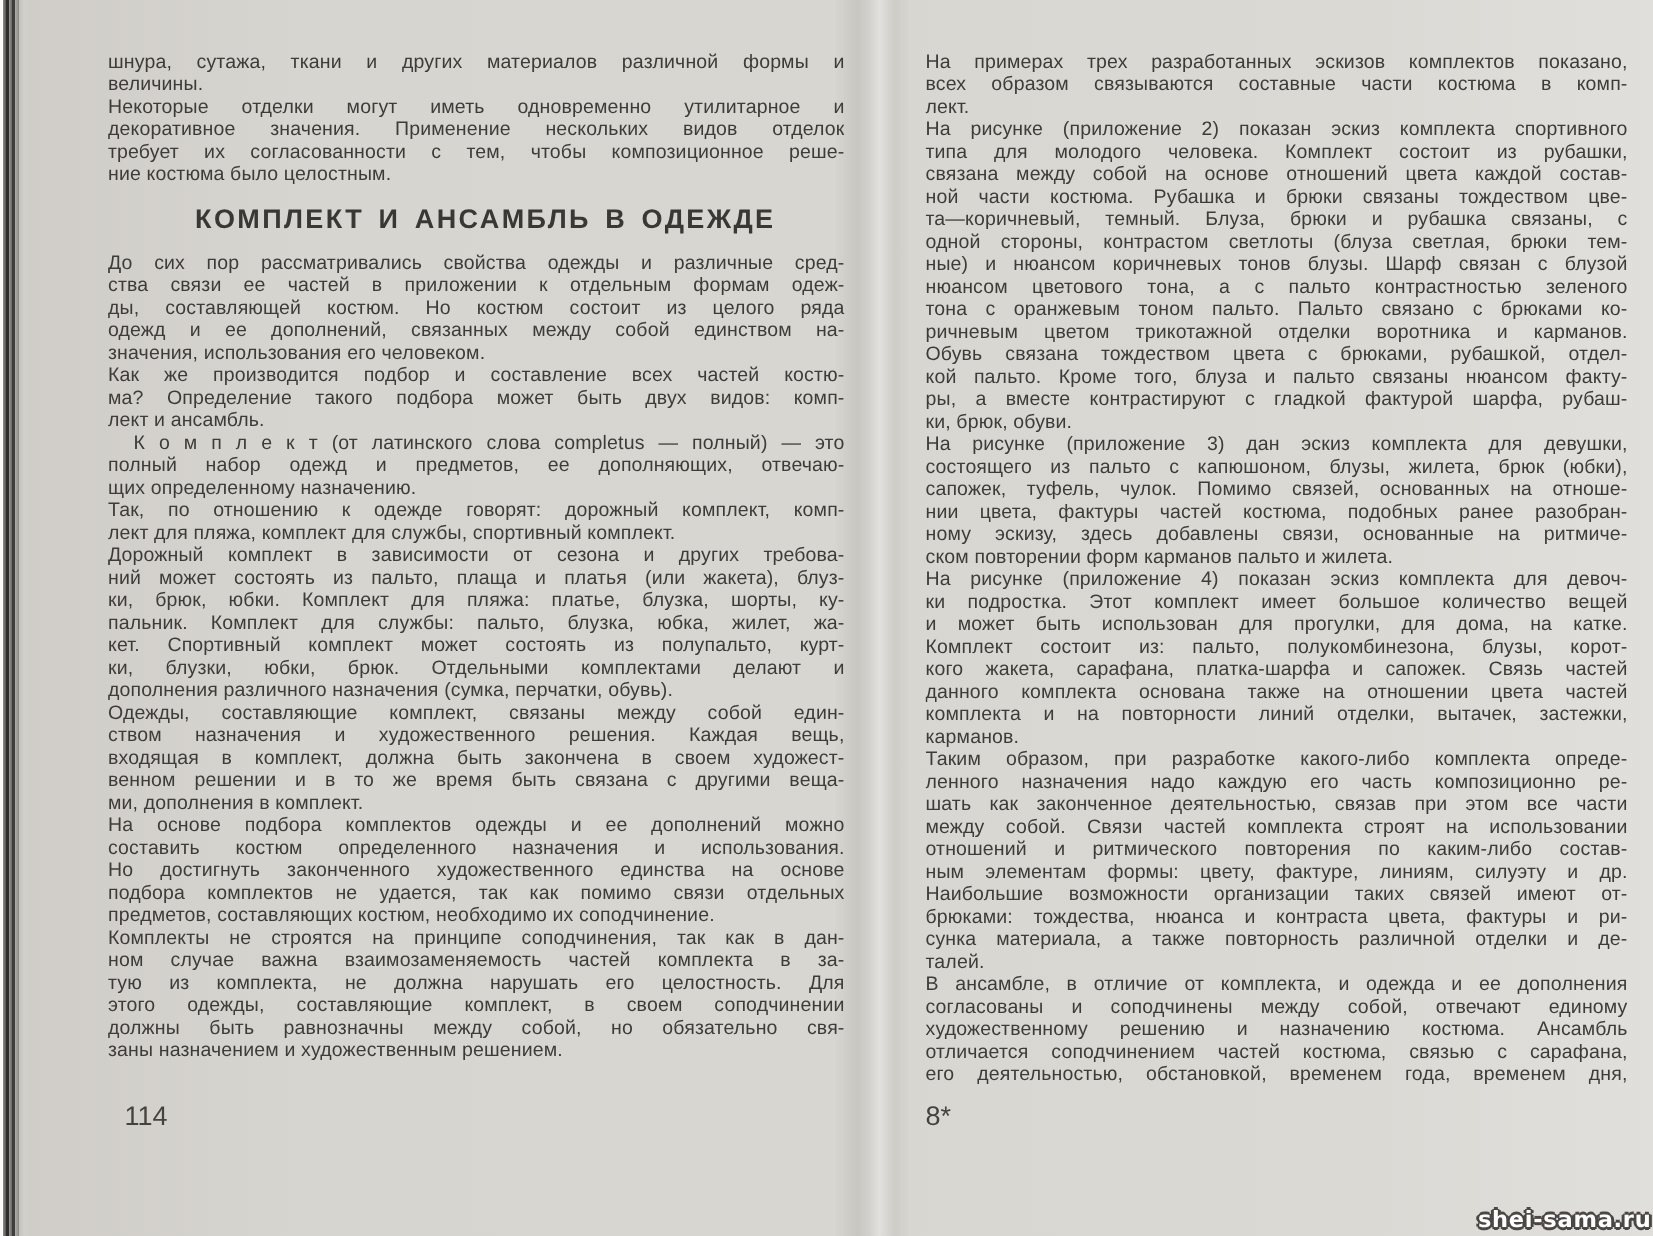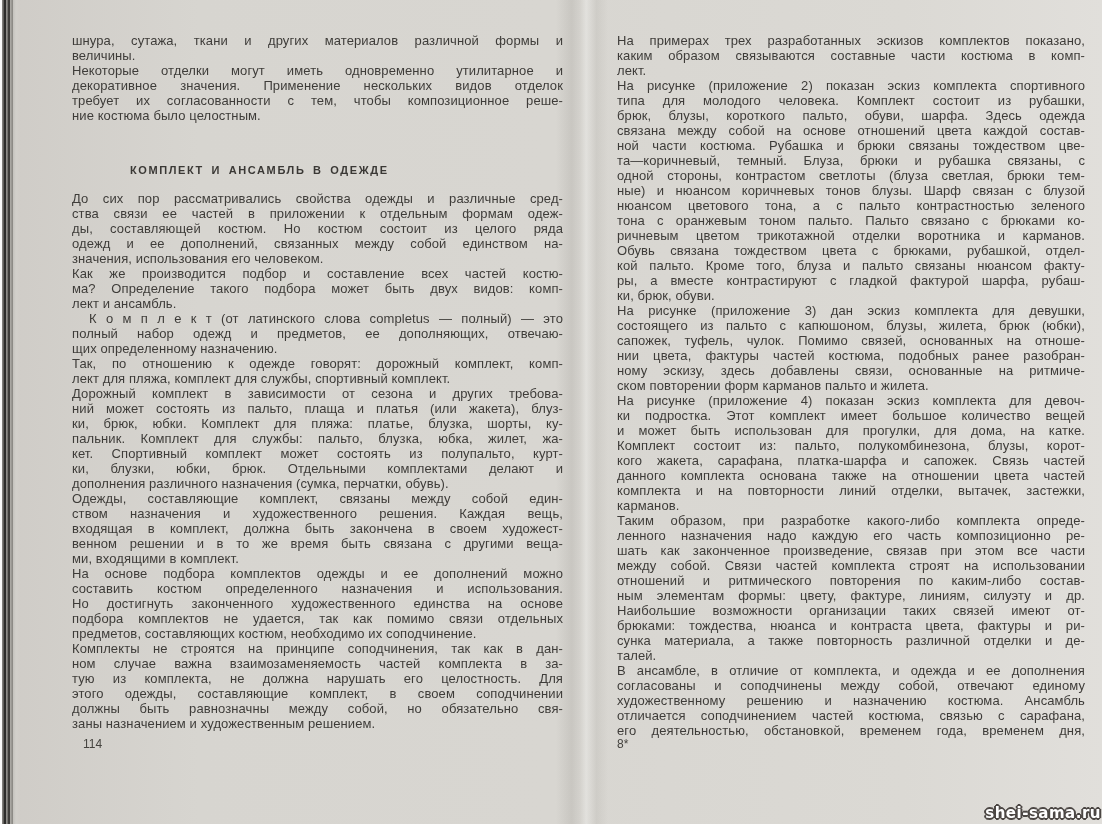--- a/index.html
+++ b/index.html
@@ -50,32 +50,32 @@
   .tline {
     height: 15px; line-height: 15px;
     white-space: nowrap;
     text-align: justify;
     text-align-last: justify;
     overflow: hidden;
   }
   .tline.tlast { text-align-last: left; }
   .para.indent .tline:first-child { text-indent: 17px; }
   .heading {
-    margin: 40px 0 13px 58px;
+    margin: 16px 0 13px 58px;
     height: 15px; line-height: 15px;
     font-weight: bold;
-    font-size: 11px;
+    font-size: 18px;
     letter-spacing: 1.6px;
     color: #3a3835;
     word-spacing: 3px;
   }
   .folio {
     position: absolute; top: 737px;
     height: 15px; line-height: 15px;
-    font-size: 12px;
+    font-size: 18px;
     color: #45433f;
   }
   .folio-114 { left: 83px; }
   .folio-sig { left: 617px; }
   .folio-115 { left: 1104px; }
   .watermark {
     position: absolute; right: 1px; bottom: 2px;
     font-family: "DejaVu Sans", sans-serif;
     font-weight: bold;
     font-size: 15px;
@@ -135,48 +135,47 @@
         <div class="tline">пальник. Комплект для службы: пальто, блузка, юбка, жилет, жа-</div>
         <div class="tline">кет. Спортивный комплект может состоять из полупальто, курт-</div>
         <div class="tline">ки, блузки, юбки, брюк. Отдельными комплектами делают и</div>
         <div class="tline tlast">дополнения различного назначения (сумка, перчатки, обувь).</div>
       </div>
       <div class="para">
         <div class="tline">Одежды, составляющие комплект, связаны между собой един-</div>
         <div class="tline">ством назначения и художественного решения. Каждая вещь,</div>
         <div class="tline">входящая в комплект, должна быть закончена в своем художест-</div>
         <div class="tline">венном решении и в то же время быть связана с другими веща-</div>
-        <div class="tline tlast">ми, входящими в комплект.</div>
+        <div class="tline tlast">ми, дополнения в комплект.</div>
       </div>
       <div class="para">
         <div class="tline">На основе подбора комплектов одежды и ее дополнений можно</div>
         <div class="tline">составить костюм определенного назначения и использования.</div>
         <div class="tline">Но достигнуть законченного художественного единства на основе</div>
         <div class="tline">подбора комплектов не удается, так как помимо связи отдельных</div>
         <div class="tline tlast">предметов, составляющих костюм, необходимо их соподчинение.</div>
       </div>
       <div class="para">
         <div class="tline">Комплекты не строятся на принципе соподчинения, так как в дан-</div>
         <div class="tline">ном случае важна взаимозаменяемость частей комплекта в за-</div>
         <div class="tline">тую из комплекта, не должна нарушать его целостность. Для</div>
         <div class="tline">этого одежды, составляющие комплект, в своем соподчинении</div>
         <div class="tline">должны быть равнозначны между собой, но обязательно свя-</div>
         <div class="tline tlast">заны назначением и художественным решением.</div>
       </div>
     </div>
   <div class="col col-right" id="col-right">
       <div class="para">
         <div class="tline">На примерах трех разработанных эскизов комплектов показано,</div>
-        <div class="tline">каким образом связываются составные части костюма в комп-</div>
+        <div class="tline">всех образом связываются составные части костюма в комп-</div>
         <div class="tline tlast">лект.</div>
       </div>
       <div class="para">
         <div class="tline">На рисунке (приложение 2) показан эскиз комплекта спортивного</div>
         <div class="tline">типа для молодого человека. Комплект состоит из рубашки,</div>
-        <div class="tline">брюк, блузы, короткого пальто, обуви, шарфа. Здесь одежда</div>
         <div class="tline">связана между собой на основе отношений цвета каждой состав-</div>
         <div class="tline">ной части костюма. Рубашка и брюки связаны тождеством цве-</div>
         <div class="tline">та—коричневый, темный. Блуза, брюки и рубашка связаны, с</div>
         <div class="tline">одной стороны, контрастом светлоты (блуза светлая, брюки тем-</div>
         <div class="tline">ные) и нюансом коричневых тонов блузы. Шарф связан с блузой</div>
         <div class="tline">нюансом цветового тона, а с пальто контрастностью зеленого</div>
         <div class="tline">тона с оранжевым тоном пальто. Пальто связано с брюками ко-</div>
         <div class="tline">ричневым цветом трикотажной отделки воротника и карманов.</div>
         <div class="tline">Обувь связана тождеством цвета с брюками, рубашкой, отдел-</div>
         <div class="tline">кой пальто. Кроме того, блуза и пальто связаны нюансом факту-</div>
@@ -197,21 +196,21 @@
         <div class="tline">и может быть использован для прогулки, для дома, на катке.</div>
         <div class="tline">Комплект состоит из: пальто, полукомбинезона, блузы, корот-</div>
         <div class="tline">кого жакета, сарафана, платка-шарфа и сапожек. Связь частей</div>
         <div class="tline">данного комплекта основана также на отношении цвета частей</div>
         <div class="tline">комплекта и на повторности линий отделки, вытачек, застежки,</div>
         <div class="tline tlast">карманов.</div>
       </div>
       <div class="para">
         <div class="tline">Таким образом, при разработке какого-либо комплекта опреде-</div>
         <div class="tline">ленного назначения надо каждую его часть композиционно ре-</div>
-        <div class="tline">шать как законченное произведение, связав при этом все части</div>
+        <div class="tline">шать как законченное деятельностью, связав при этом все части</div>
         <div class="tline">между собой. Связи частей комплекта строят на использовании</div>
         <div class="tline">отношений и ритмического повторения по каким-либо состав-</div>
         <div class="tline">ным элементам формы: цвету, фактуре, линиям, силуэту и др.</div>
         <div class="tline">Наибольшие возможности организации таких связей имеют от-</div>
         <div class="tline">брюками: тождества, нюанса и контраста цвета, фактуры и ри-</div>
         <div class="tline">сунка материала, а также повторность различной отделки и де-</div>
         <div class="tline tlast">талей.</div>
       </div>
       <div class="para">
         <div class="tline">В ансамбле, в отличие от комплекта, и одежда и ее дополнения</div>

